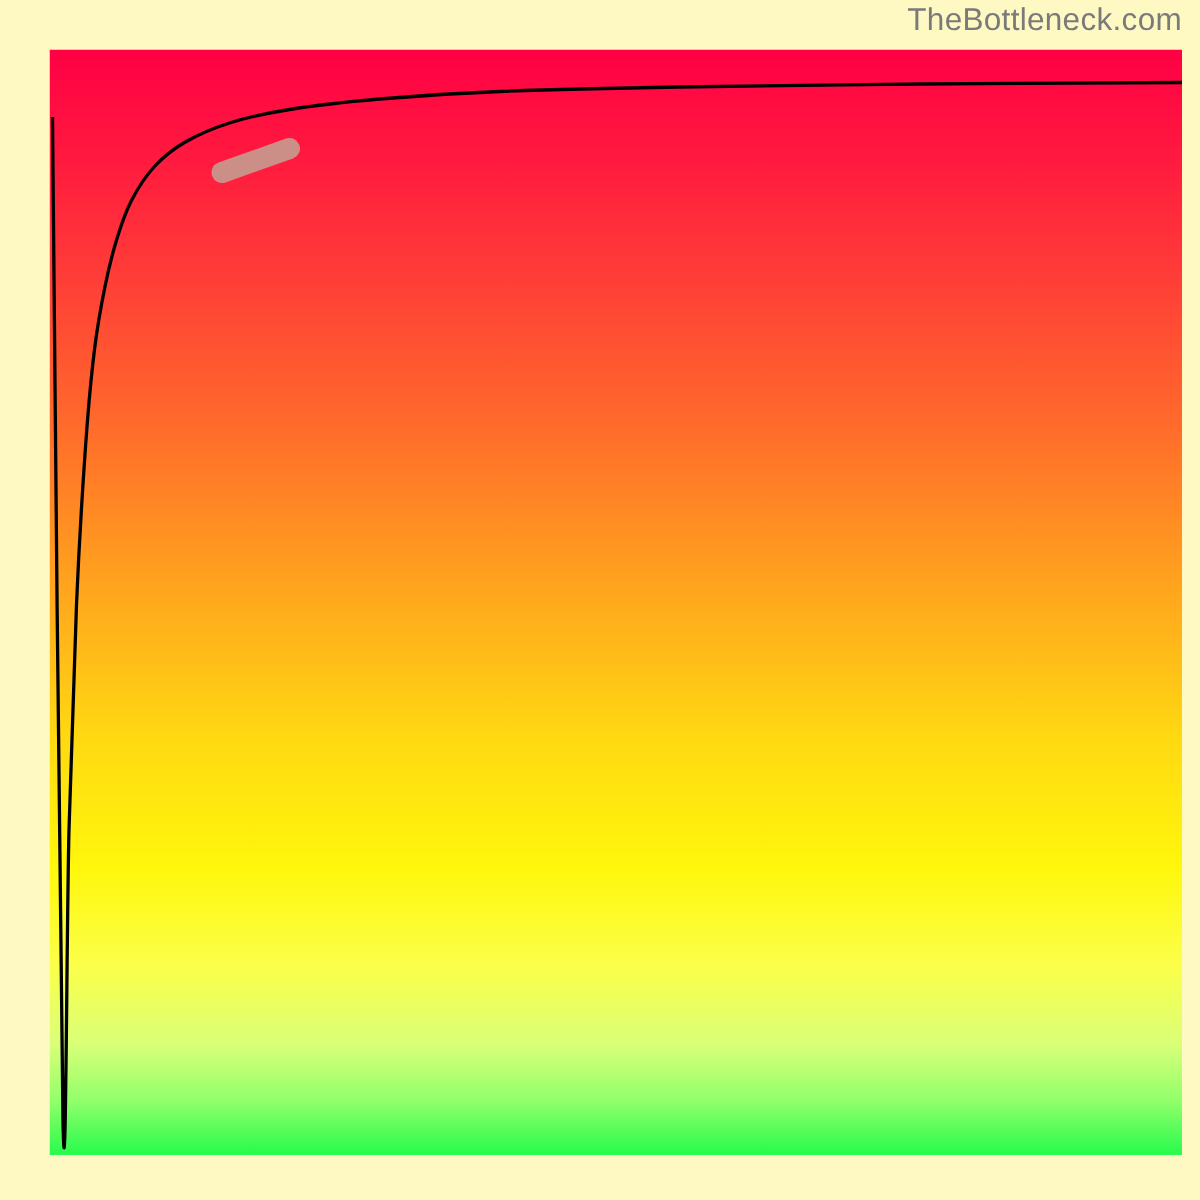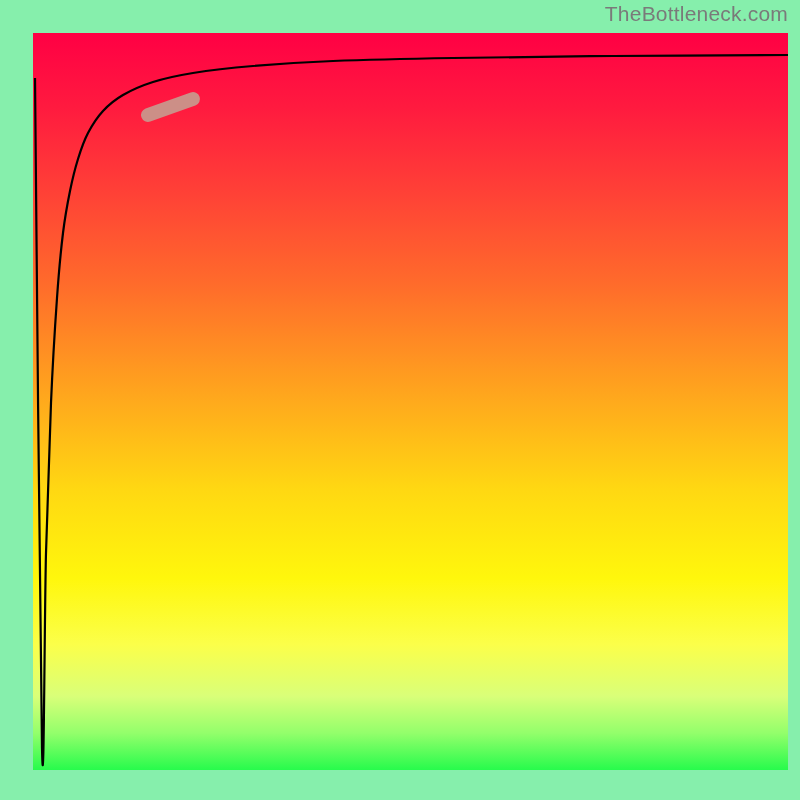--- a/index.html
+++ b/index.html
@@ -7,21 +7,21 @@
     padding: 0;
     width: 800px;
     height: 800px;
     overflow: hidden;
     font-family: Arial, Helvetica, sans-serif;
   }
   .frame {
     position: relative;
     width: 800px;
     height: 800px;
-    background: #86efac;
+    background: #fef9c3;
   }
   .plot-area {
     position: absolute;
     left: 33px;
     top: 33px;
     width: 755px;
     height: 737px;
     overflow: hidden;
   }
   .gradient {

